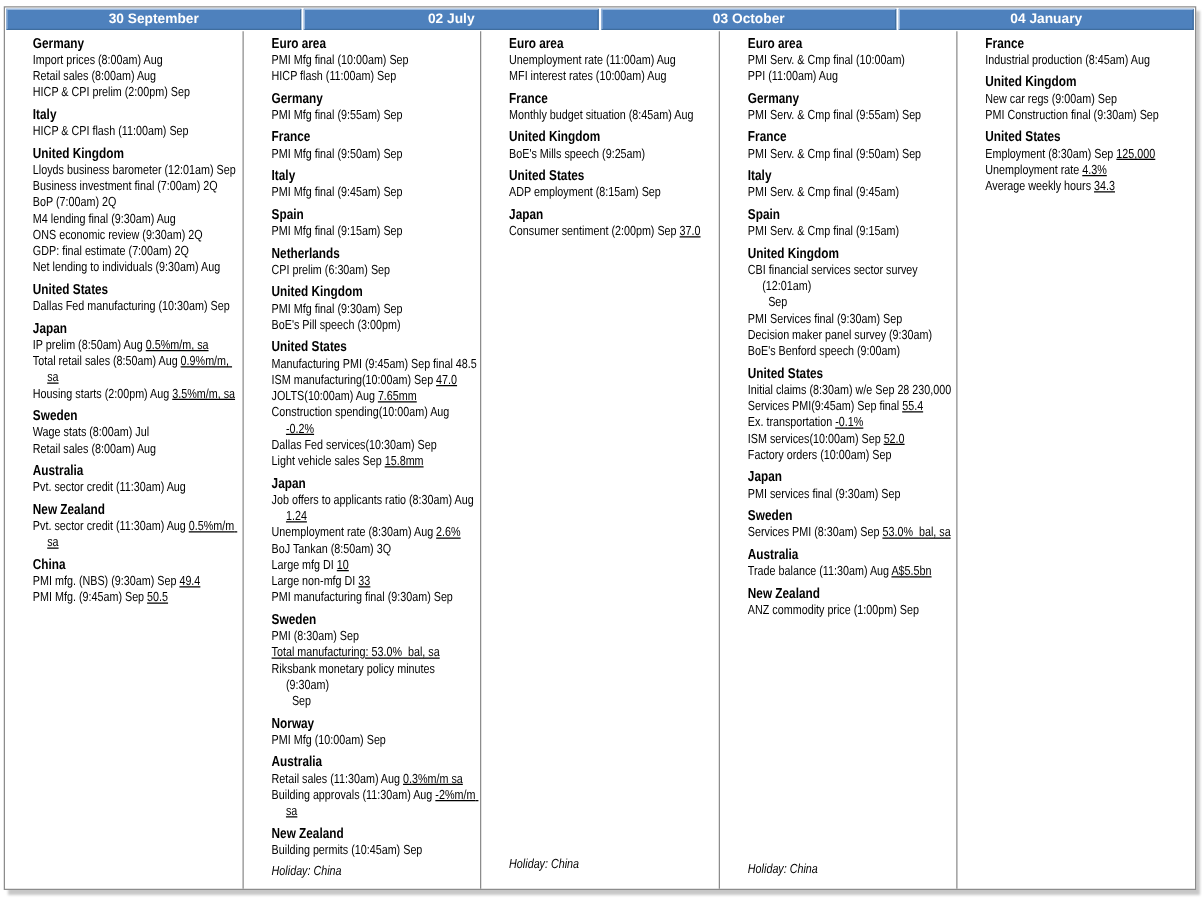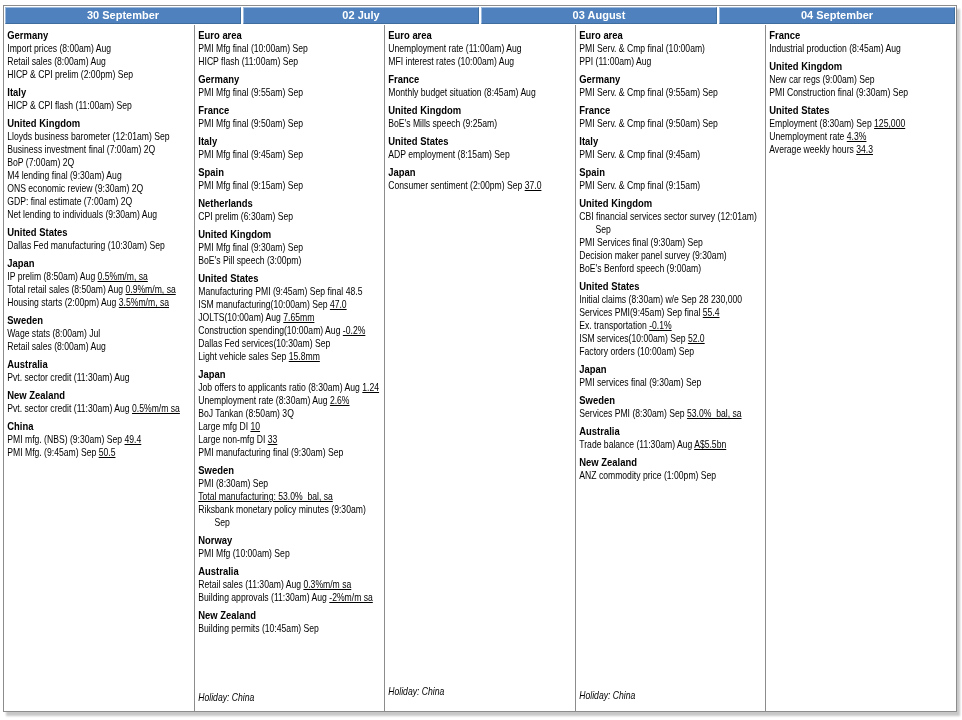--- a/index.html
+++ b/index.html
@@ -12,21 +12,21 @@
     display:flex; flex-direction:column; box-sizing:border-box;
   }
   .hdr-row { display:flex; flex:0 0 19px; }
   .hdr-cell { flex:1 1 0; padding:1px 1px 0 1px; box-sizing:border-box; min-width:0; }
   .hdr-bar {
     height:15px; background:#4e81bd; color:#fff;
     border:1px solid; border-color:#9bb9dd #3f6d9e #3f6d9e #9bb9dd;
     font-size:11px; font-weight:bold; text-align:center; line-height:15px;
   }
   .body-row { display:flex; flex:1 1 auto; min-height:0; }
-  .body-cell { flex:1 1 0; min-width:0; position:relative; border-right:1px solid #8c8c8c; overflow:hidden; }
+  .body-cell { flex:1 1 0; min-width:0; position:relative; border-right:1px solid #8c8c8c; overflow:hidden;margin-left:19px; }
   .body-cell:last-child { border-right:none; }
   .content {
     position:absolute; left:0; top:0; width:122%; height:100%;
     transform:scaleX(0.82); transform-origin:0 0;
     padding:3px 2px 2px 4px; box-sizing:border-box;
   }
   .group .country { font-weight:bold; font-size:11.5px; line-height:14px; margin-top:4px; }
   .group:first-child .country { margin-top:0; }
   .ev { font-size:10.5px; line-height:13px; white-space:pre-wrap; padding-left:14px; text-indent:-14px; }
   .ev .v { text-decoration:underline; }
@@ -37,24 +37,24 @@
 
 <div class="calendar">
   <div class="hdr-row">
     <div class="hdr-cell">
       <div class="hdr-bar">30 September</div>
     </div>
     <div class="hdr-cell">
       <div class="hdr-bar">02 July</div>
     </div>
     <div class="hdr-cell">
-      <div class="hdr-bar">03 August</div>
-    </div>
-    <div class="hdr-cell">
-      <div class="hdr-bar">04 September</div>
+      <div class="hdr-bar">03 October</div>
+    </div>
+    <div class="hdr-cell">
+      <div class="hdr-bar">04 January</div>
     </div>
   </div>
   <div class="body-row">
     <div class="body-cell">
         <div class="content">
           <div class="group">
             <div class="country">Germany</div>
             <div class="ev"><span class="t">Import prices (8:00am) Aug</span></div>
             <div class="ev"><span class="t">Retail sales (8:00am) Aug</span></div>
             <div class="ev"><span class="t">HICP &amp; CPI prelim (2:00pm) Sep</span></div>

